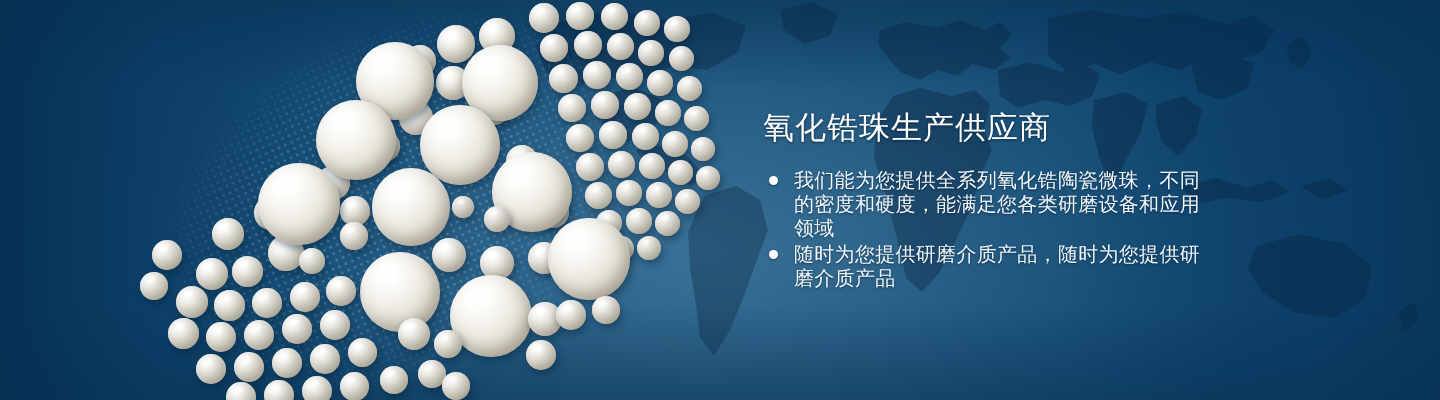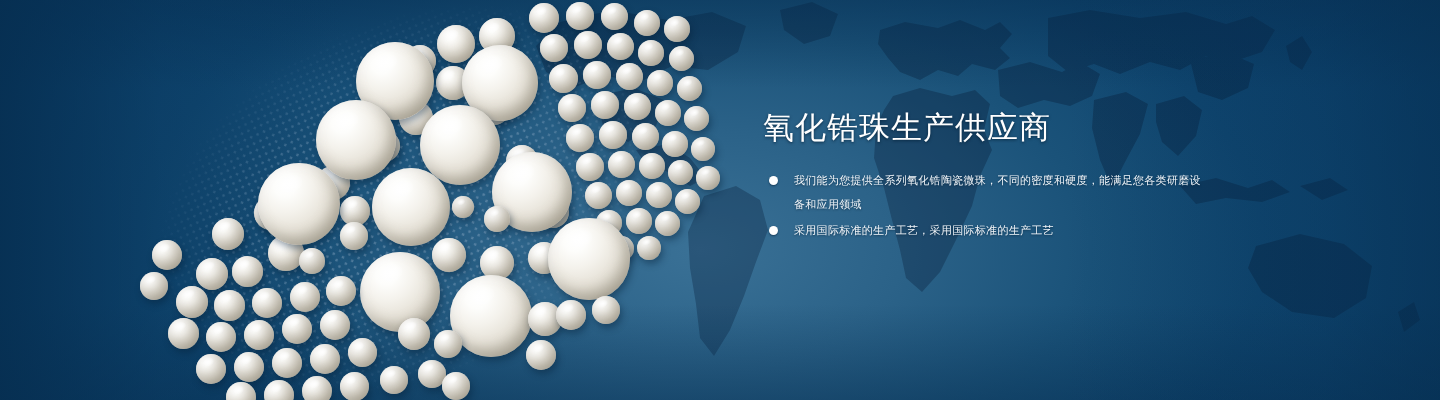--- a/index.html
+++ b/index.html
@@ -93,21 +93,21 @@
   .dot {
     position:absolute;
     left:2px; top:8px;
     width:9px; height:9px;
     border-radius:50%;
     background:#ffffff;
     box-shadow:0 1px 2px rgba(3,28,50,.55);
   }
   .bullet-text {
     display:block;
-    font-size:11px;
+    font-size:20px;
     line-height:24px;
     color:#f2f6fa;
     letter-spacing:.3px;
     text-shadow:0 1px 2px rgba(3,28,50,.6);
   }
 </style>
 </head>
 <body>
 
 <div class="banner">
@@ -271,18 +271,18 @@
 
     <h1 class="headline">氧化锆珠生产供应商</h1>
 
     <ul class="bullets" style="list-style:none;">
       <li class="bullet">
         <span class="dot"></span>
         <span class="bullet-text">我们能为您提供全系列氧化锆陶瓷微珠，不同的密度和硬度，能满足您各类研磨设备和应用领域</span>
       </li>
       <li class="bullet">
         <span class="dot"></span>
-        <span class="bullet-text">采用国际标准的生产工艺，采用国际标准的生产工艺</span>
+        <span class="bullet-text">随时为您提供研磨介质产品，随时为您提供研磨介质产品</span>
       </li>
     </ul>
 
   </div>
 </div>
 
 </body></html>

